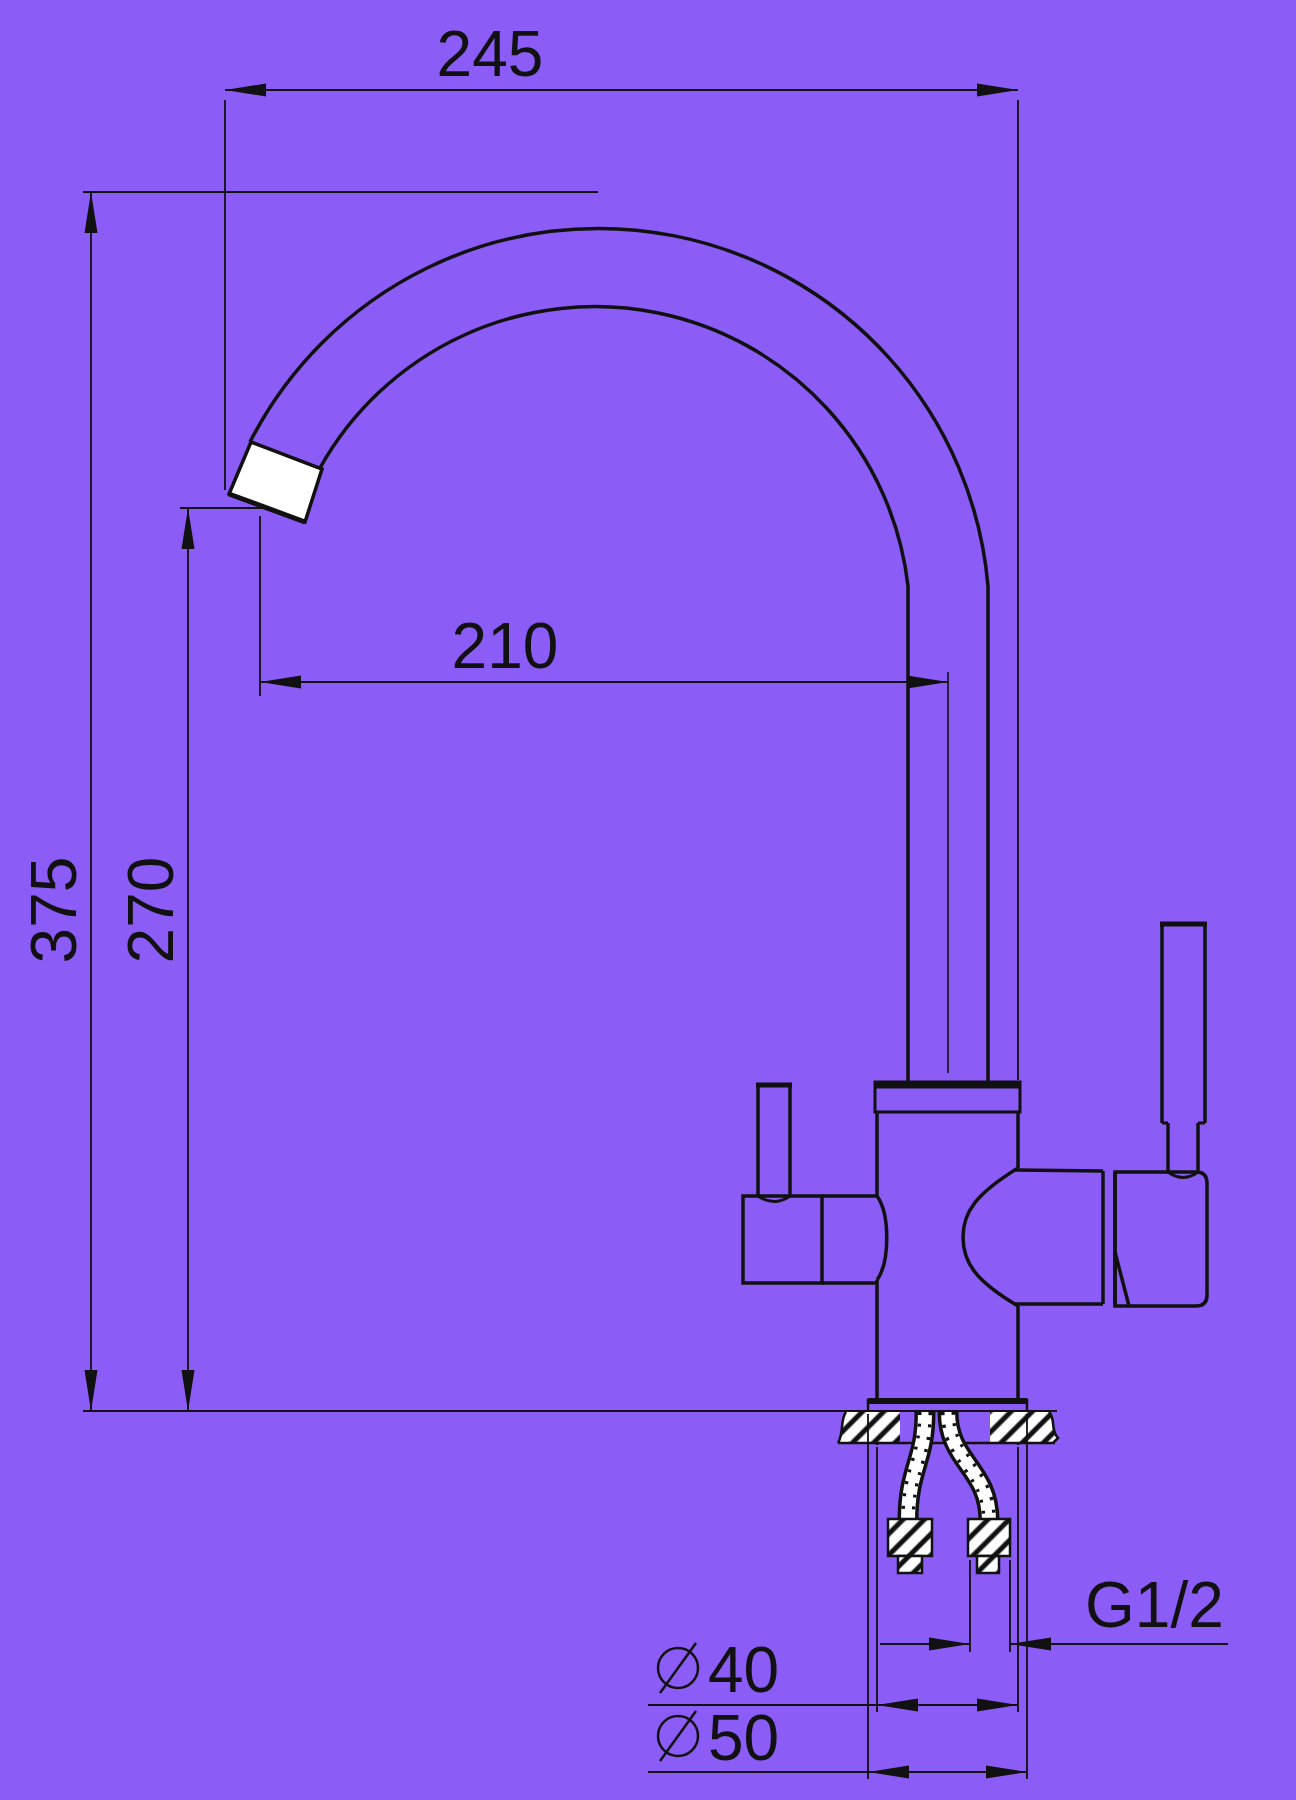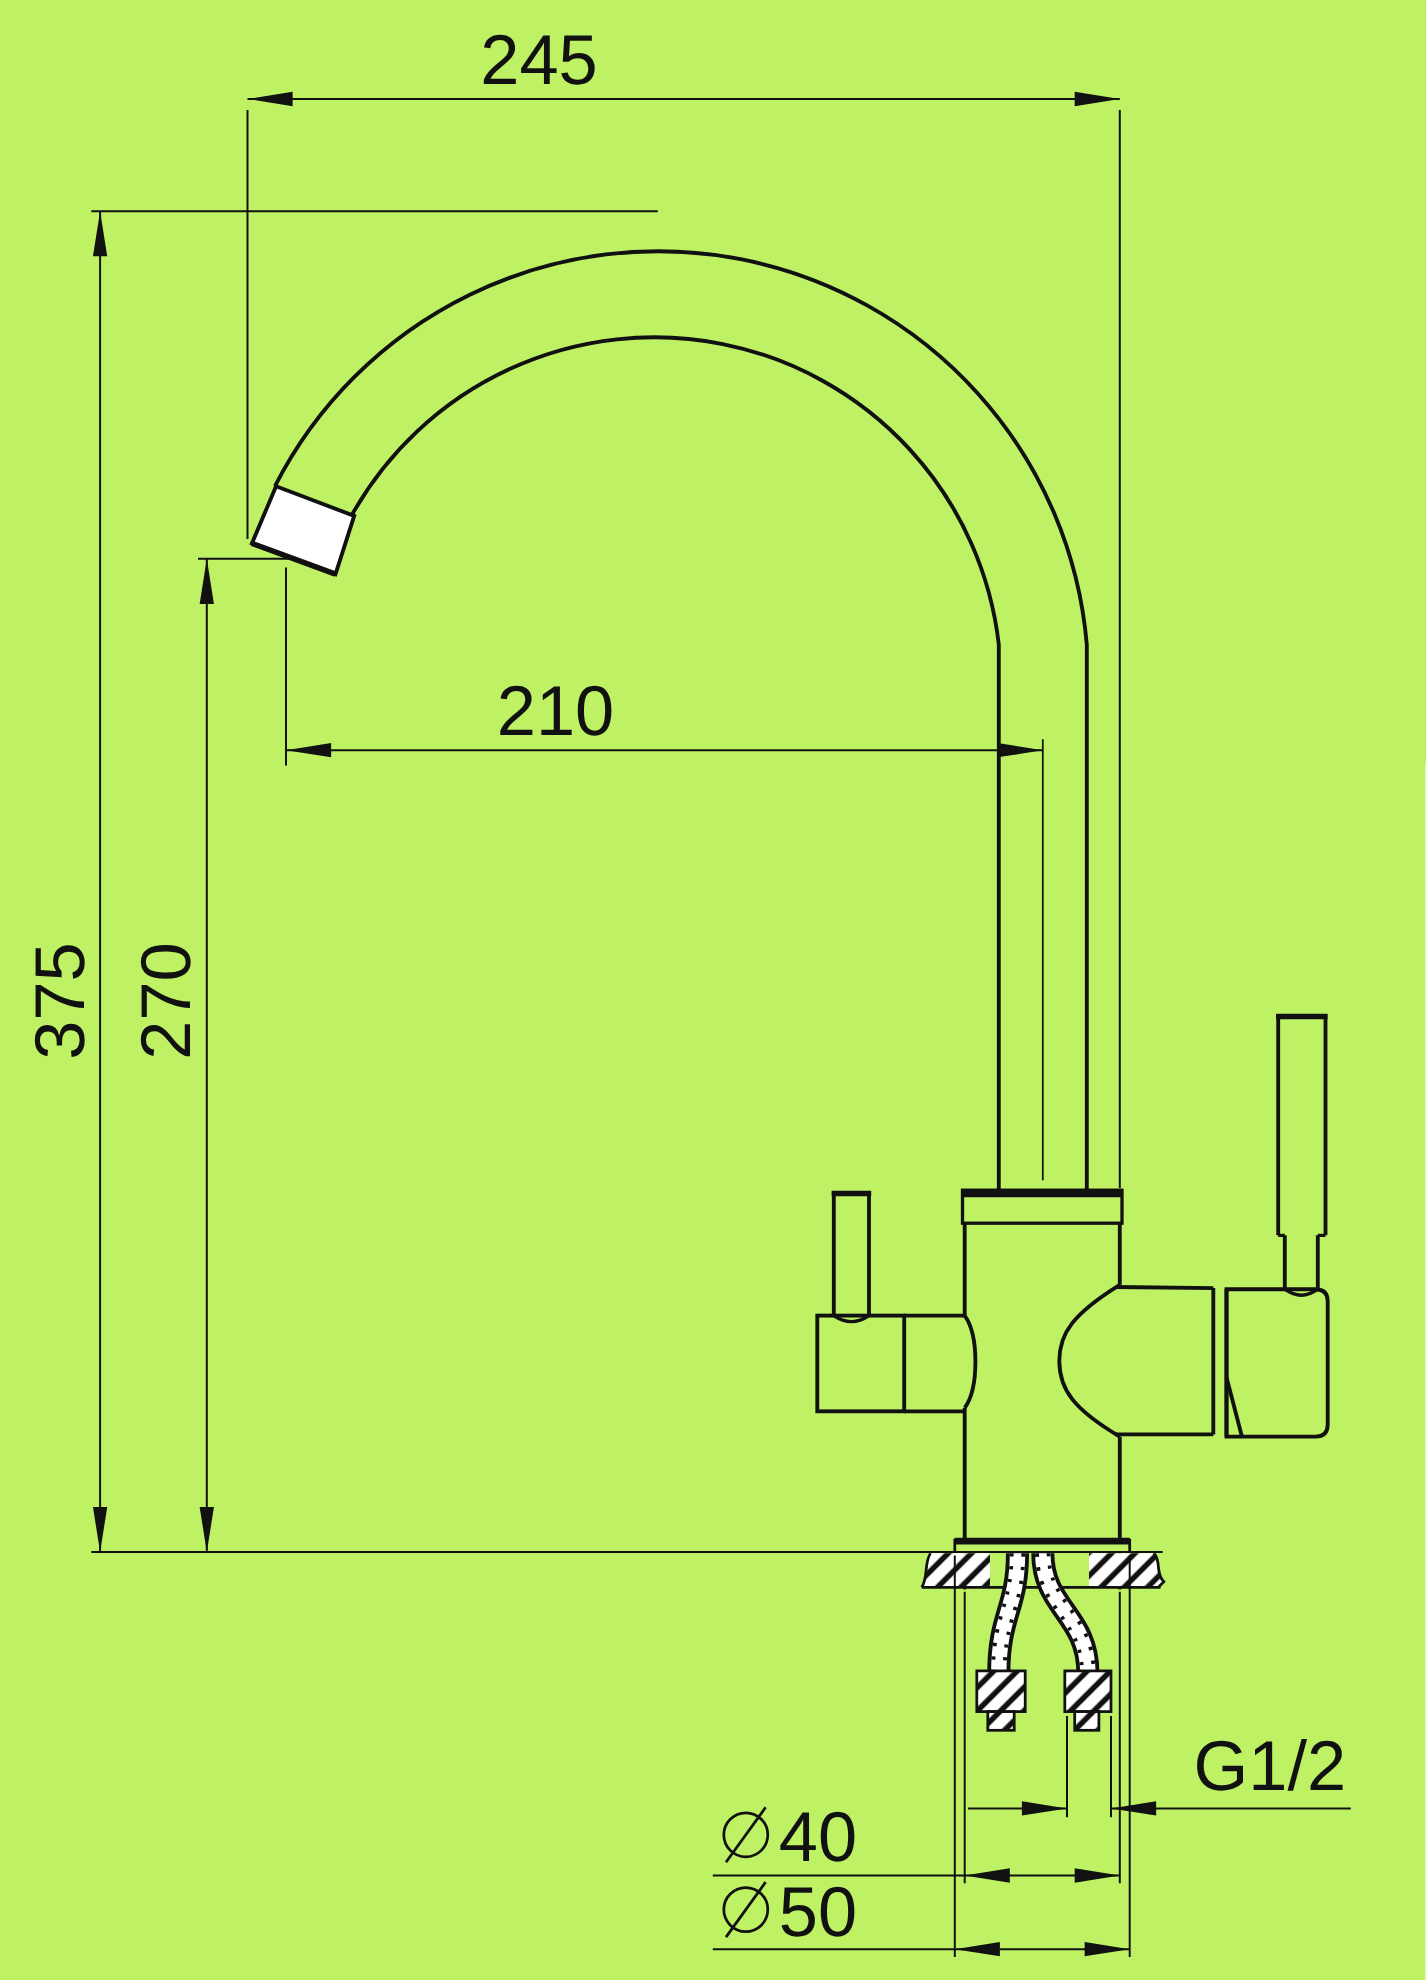--- a/index.html
+++ b/index.html
@@ -1,16 +1,16 @@
 <!DOCTYPE html>
 <html><head>
 <meta charset="utf-8">
 <style>
   html,body{margin:0;padding:0;background:#ffffff;}
-  .stage{position:relative;width:1296px;height:1800px;background:#bef264;overflow:hidden;}
+  .stage{position:relative;width:1296px;height:1800px;background:#8b5cf6;overflow:hidden;}
   svg{display:block;}
   text{font-family:"Liberation Sans","DejaVu Sans",sans-serif;fill:#111;}
   .dimtxt{font-size:64px;}
 </style>
 </head>
 <body>
 
 <div class="stage">
 <svg width="1296" height="1800" viewBox="0 0 1296 1800">
   <defs>

